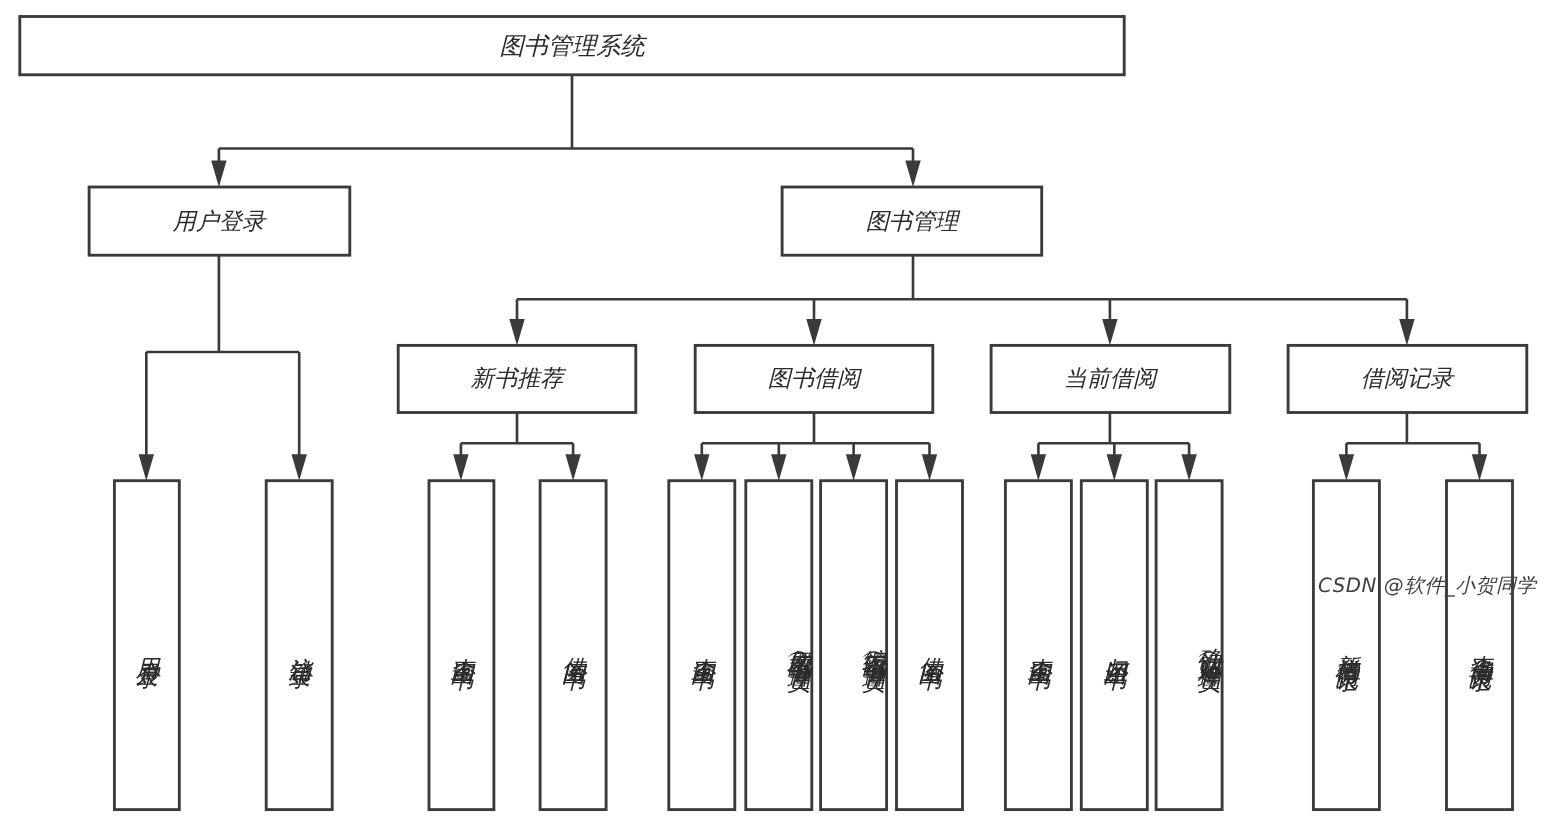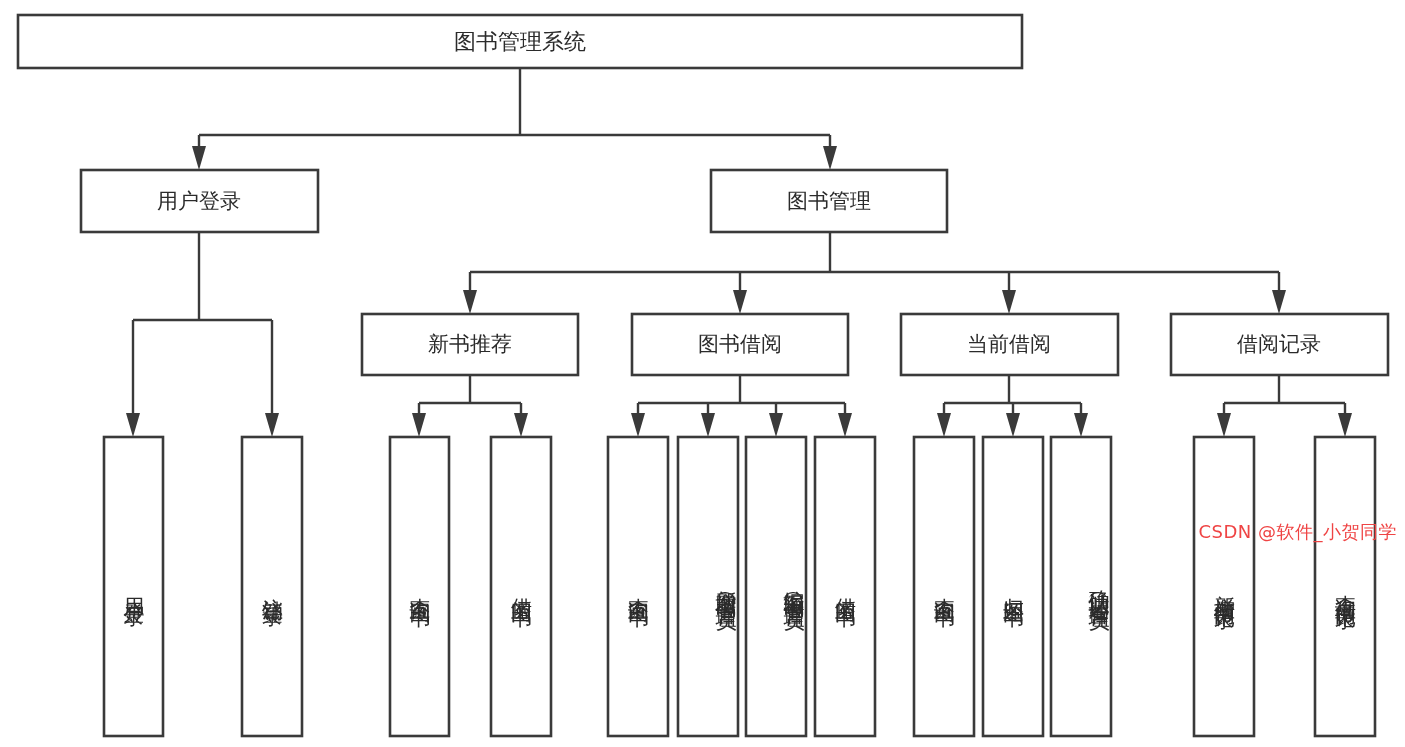--- a/index.html
+++ b/index.html
@@ -11,20 +11,21 @@
     width: 1405px;
     height: 747px;
     font-family: "DejaVu Sans", "Liberation Sans", sans-serif;
     position: relative;
     overflow: hidden;
   }
   #diagram-root {
     position: relative;
     width: 1405px;
     height: 548px;
+    font-style: italic;
   }
   svg.flow-canvas {
     position: absolute;
     left: 0;
     top: 0;
     width: 1405px;
     height: 747px;
     display: block;
   }
   .node-box {
@@ -68,21 +69,21 @@
     text-align: center;
     white-space: nowrap;
     pointer-events: none;
   }
   .watermark {
     position: absolute;
     right: 8px;
     bottom: 4px;
     font-family: "DejaVu Sans", "Liberation Sans", sans-serif;
     font-size: 18px;
-    color: #ef4444;
+    color: #404040;
     letter-spacing: 0.5px;
     white-space: nowrap;
   }
 </style>
 </head>
 <body>
 
 <div id="diagram-root">
 
   <svg class="flow-canvas" viewBox="0 0 1405 747" xmlns="http://www.w3.org/2000/svg">

